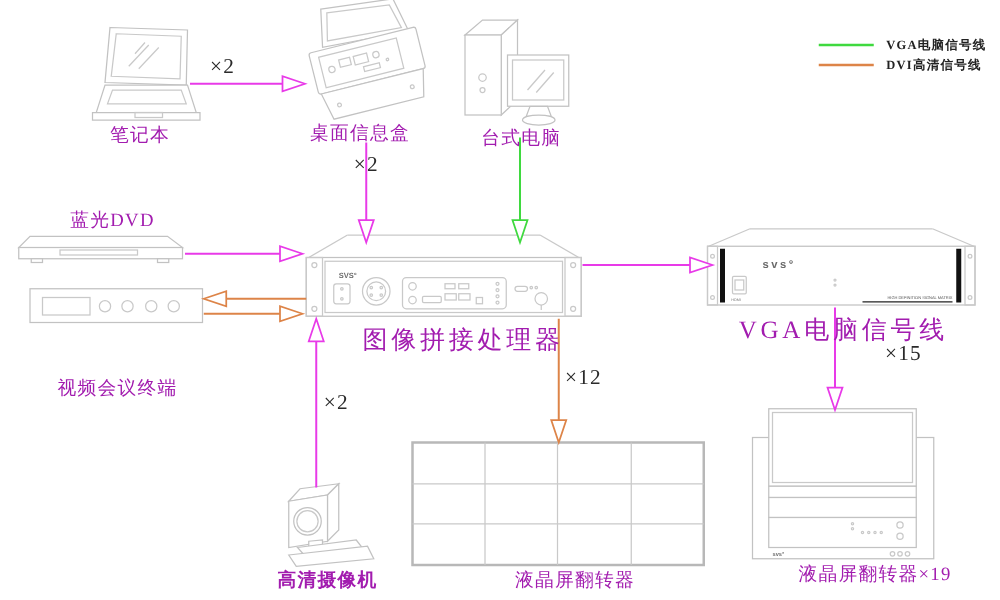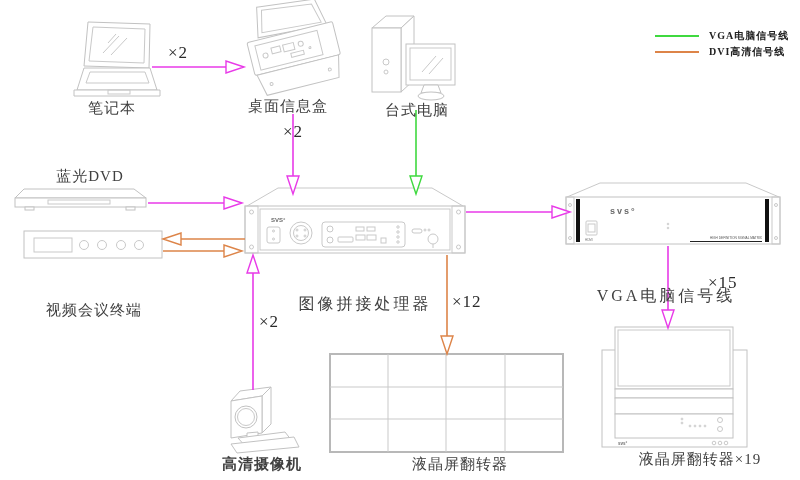--- a/index.html
+++ b/index.html
@@ -1,20 +1,20 @@
 <!DOCTYPE html>
 <html><head>
 <meta charset="utf-8">
 <style>
   html,body{margin:0;padding:0;}
   body{background:#ffffff;font-family:"Liberation Serif","DejaVu Serif",serif;}
   #stage{position:relative;width:800px;height:480px;background:#ffffff;overflow:hidden;}
   #art{position:absolute;left:0;top:0;}
-  .lbl{position:absolute;color:#404040;font-size:15px;letter-spacing:1px;text-align:center;white-space:nowrap;}
-  .lbl-big{font-size:16px;letter-spacing:3px;margin-top:36px;}
+  .lbl{position:absolute;color:#a21caf;font-size:15px;letter-spacing:1px;text-align:center;white-space:nowrap;}
+  .lbl-big{font-size:20px;letter-spacing:3px;}
   .mult{position:absolute;color:#2a2a2a;font-size:17px;letter-spacing:1px;white-space:nowrap;}
   #legend{position:absolute;left:655px;top:28px;}
   .legend-row{display:flex;align-items:center;height:15px;margin-bottom:1px;}
   .legend-swatch{display:inline-block;width:44px;height:2px;margin-right:10px;}
   .sw-hdmi{background:#e83ae8;}
   .sw-vga{background:#3fd93f;}
   .sw-dvi{background:#dd8448;}
   .legend-text{font-size:10px;font-weight:bold;color:#222;letter-spacing:1px;white-space:nowrap;}
   svg .dev{stroke:#c2c2c2;fill:#ffffff;stroke-width:1;}
   svg .devthin{stroke:#c9c9c9;fill:none;stroke-width:1;}

